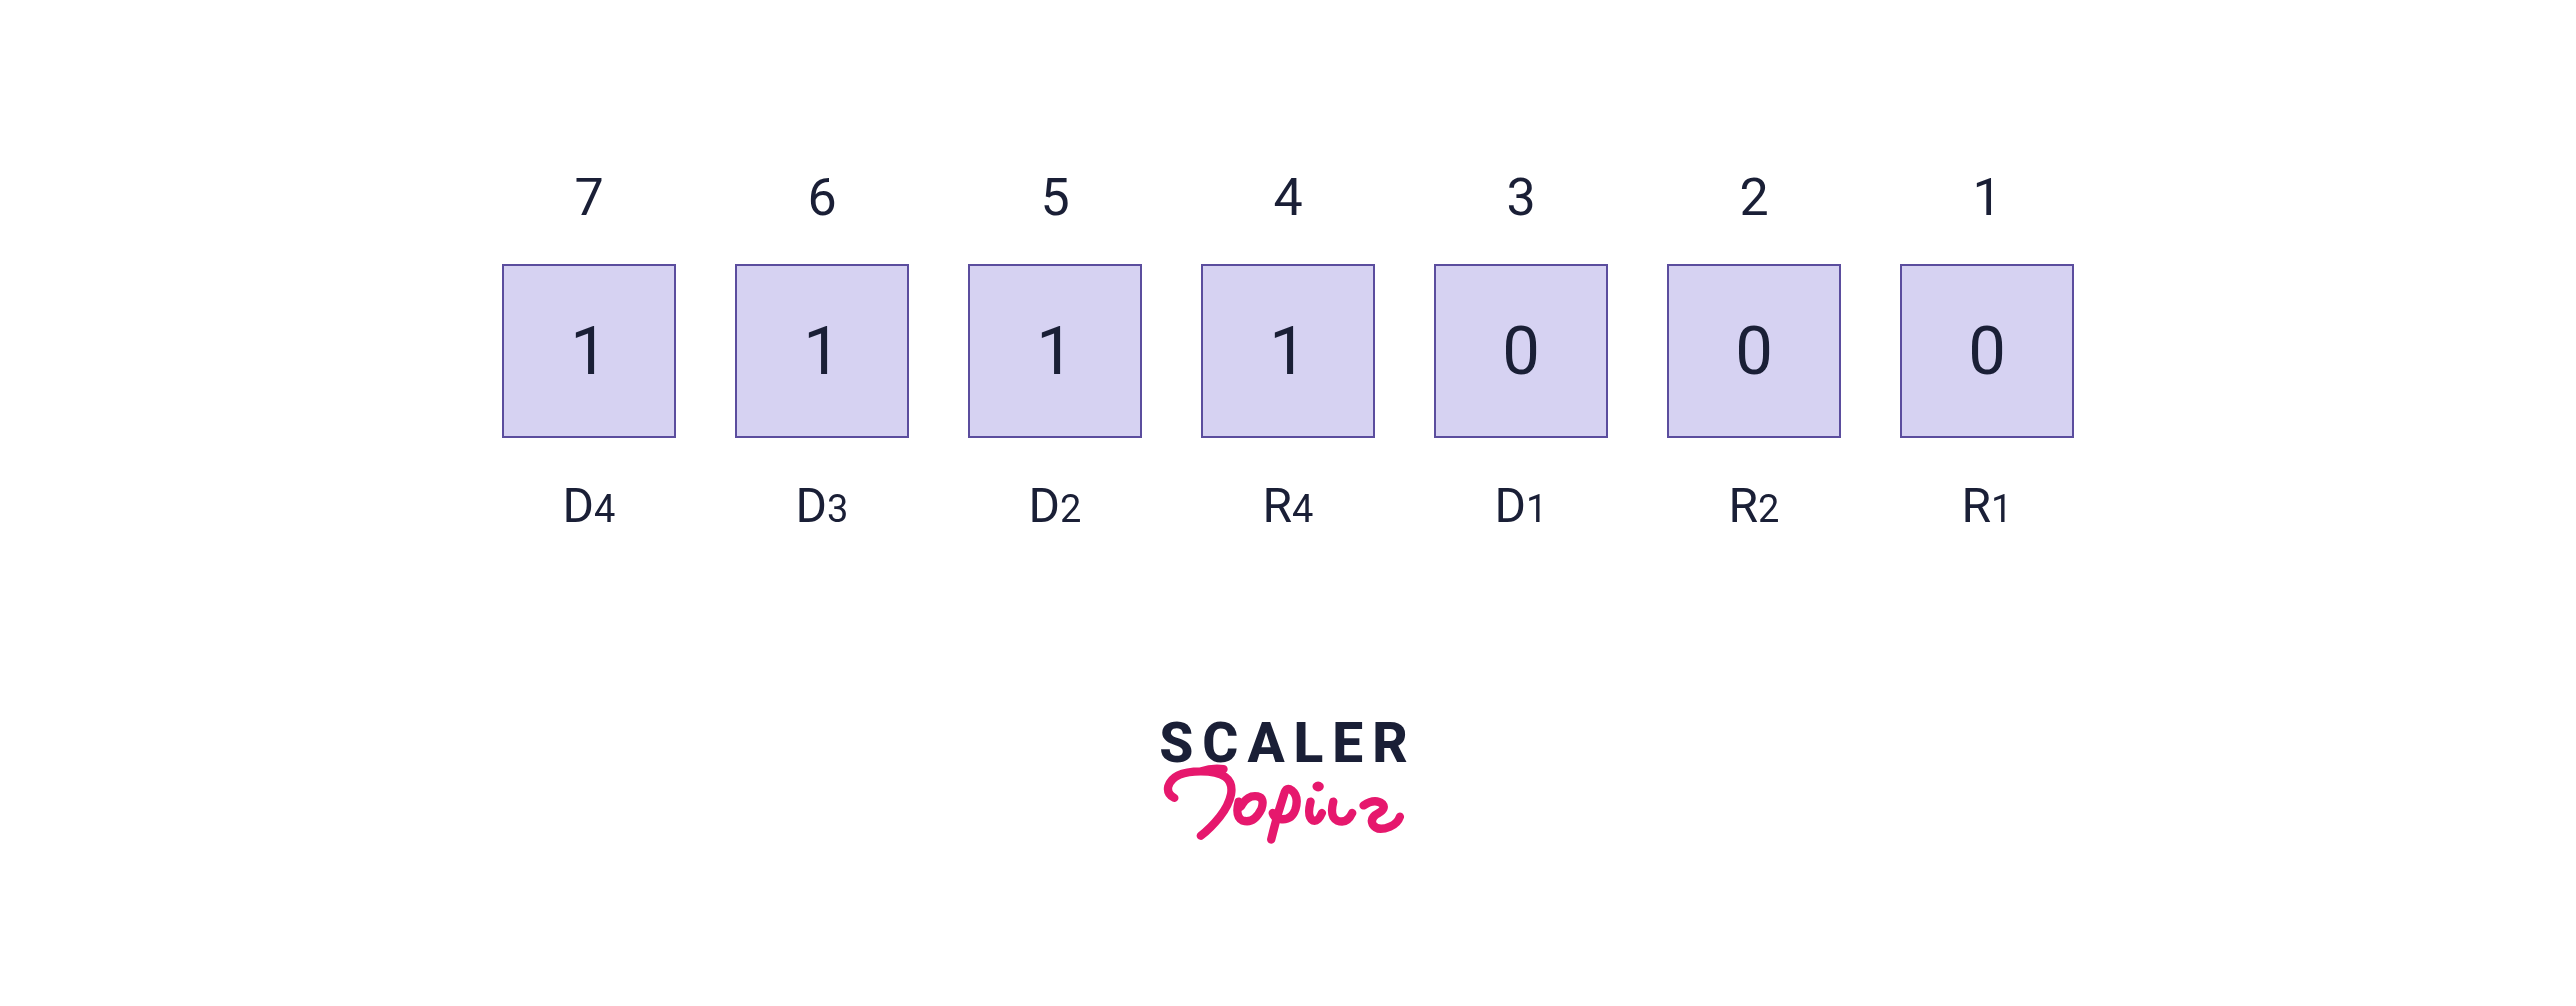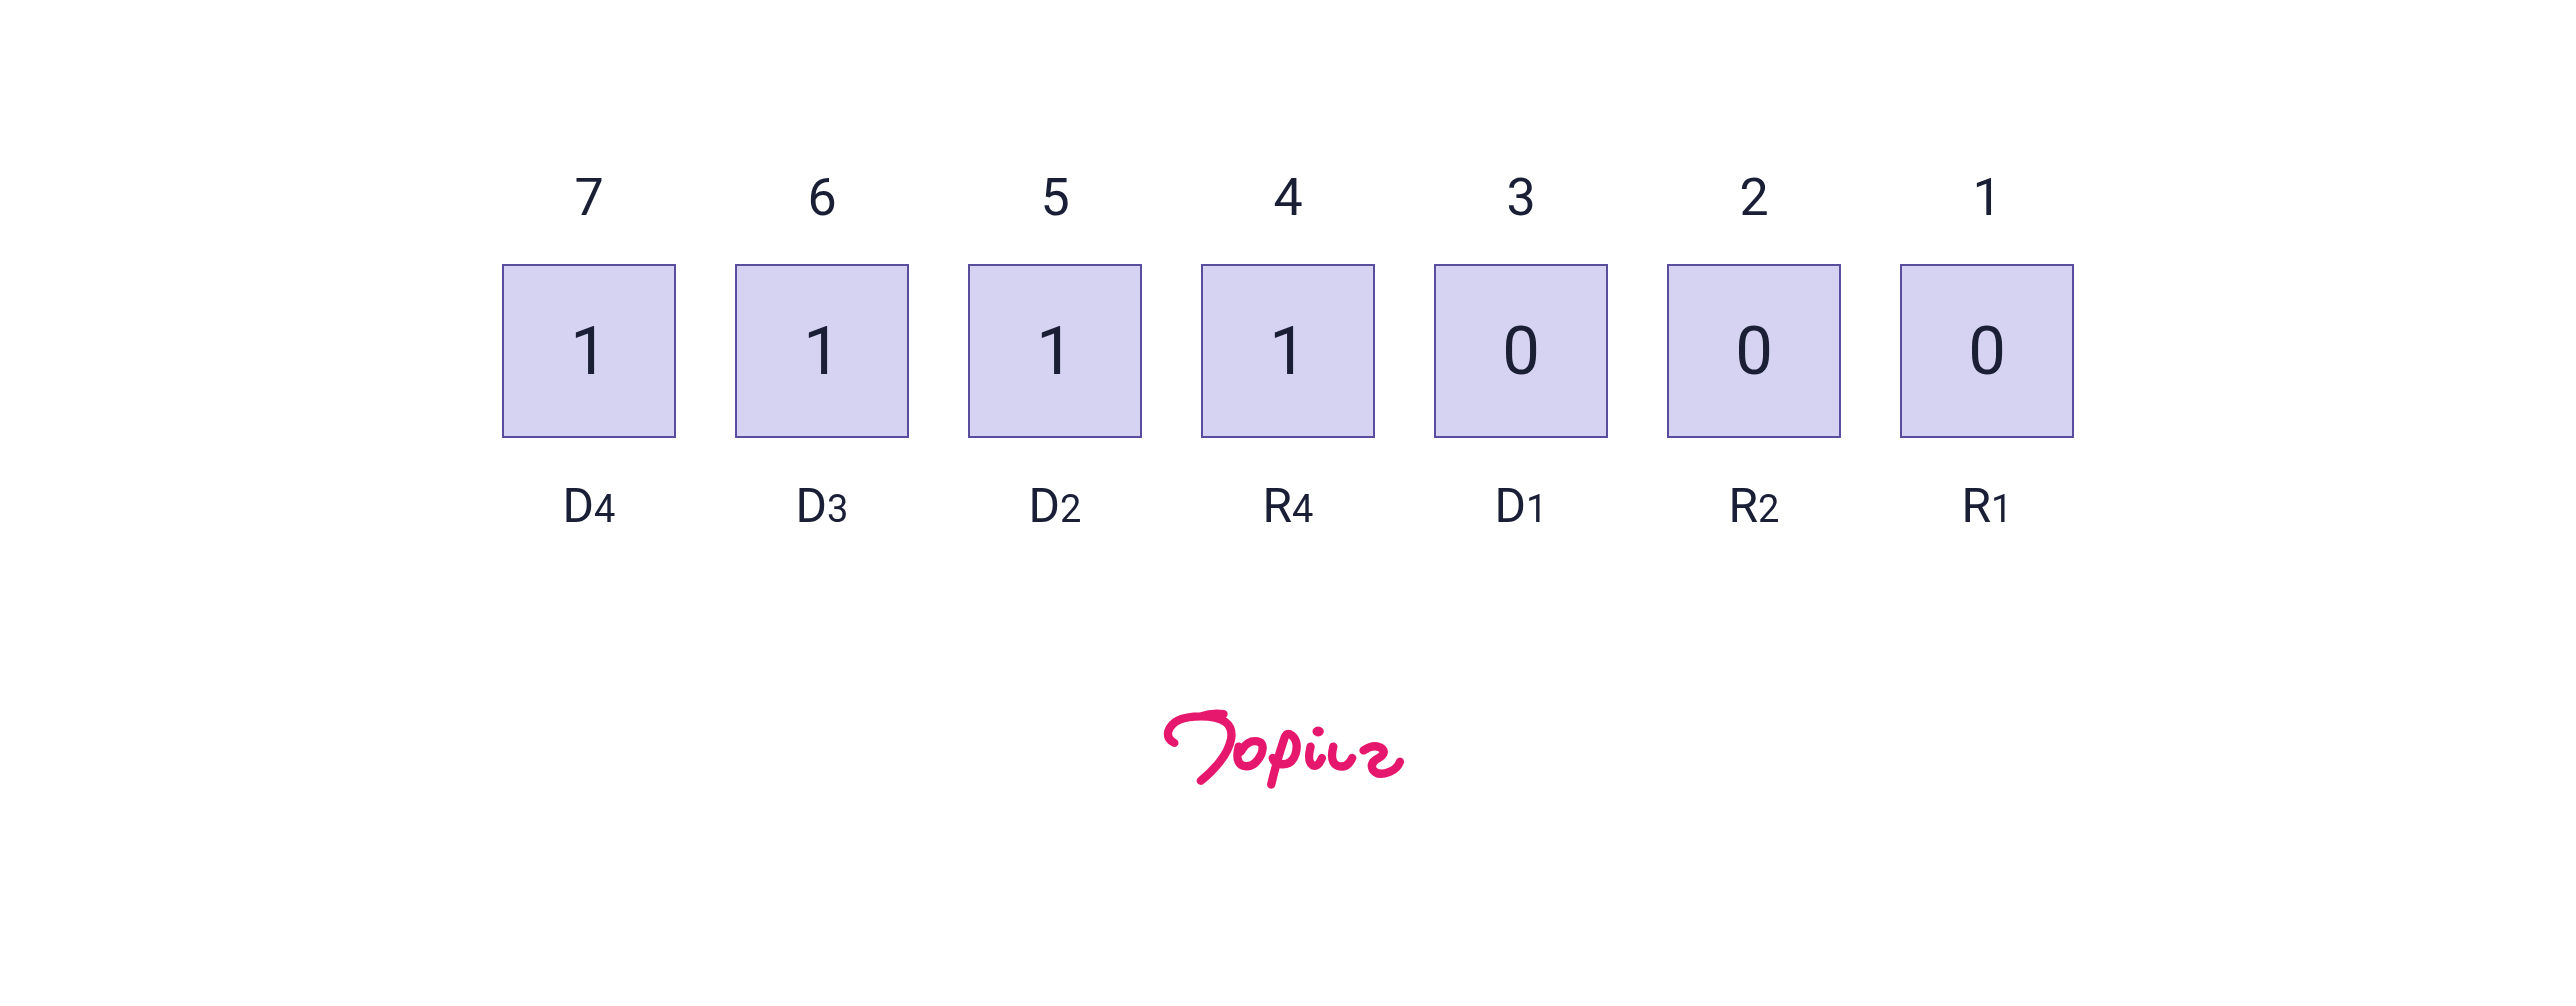--- a/index.html
+++ b/index.html
@@ -157,20 +157,21 @@
     <div class="bit-box">0</div>
     <div class="name-label">
       <span>R</span>
         <span class="sub">1</span>
     </div>
   </div>
 
 </div>
 
 <div class="logo-block">
+  <div class="logo-scaler">SCALER</div>
   <div class="logo-topics">
     <svg viewBox="0 0 380 140">
       <path d="M 20 50 
                Q 10 45, 12 35 
                Q 18 15, 55 15 
                Q 100 15, 95 45
                Q 92 60, 80 75
                Q 68 90, 55 100
                M 55 15
                Q 70 10, 85 12

